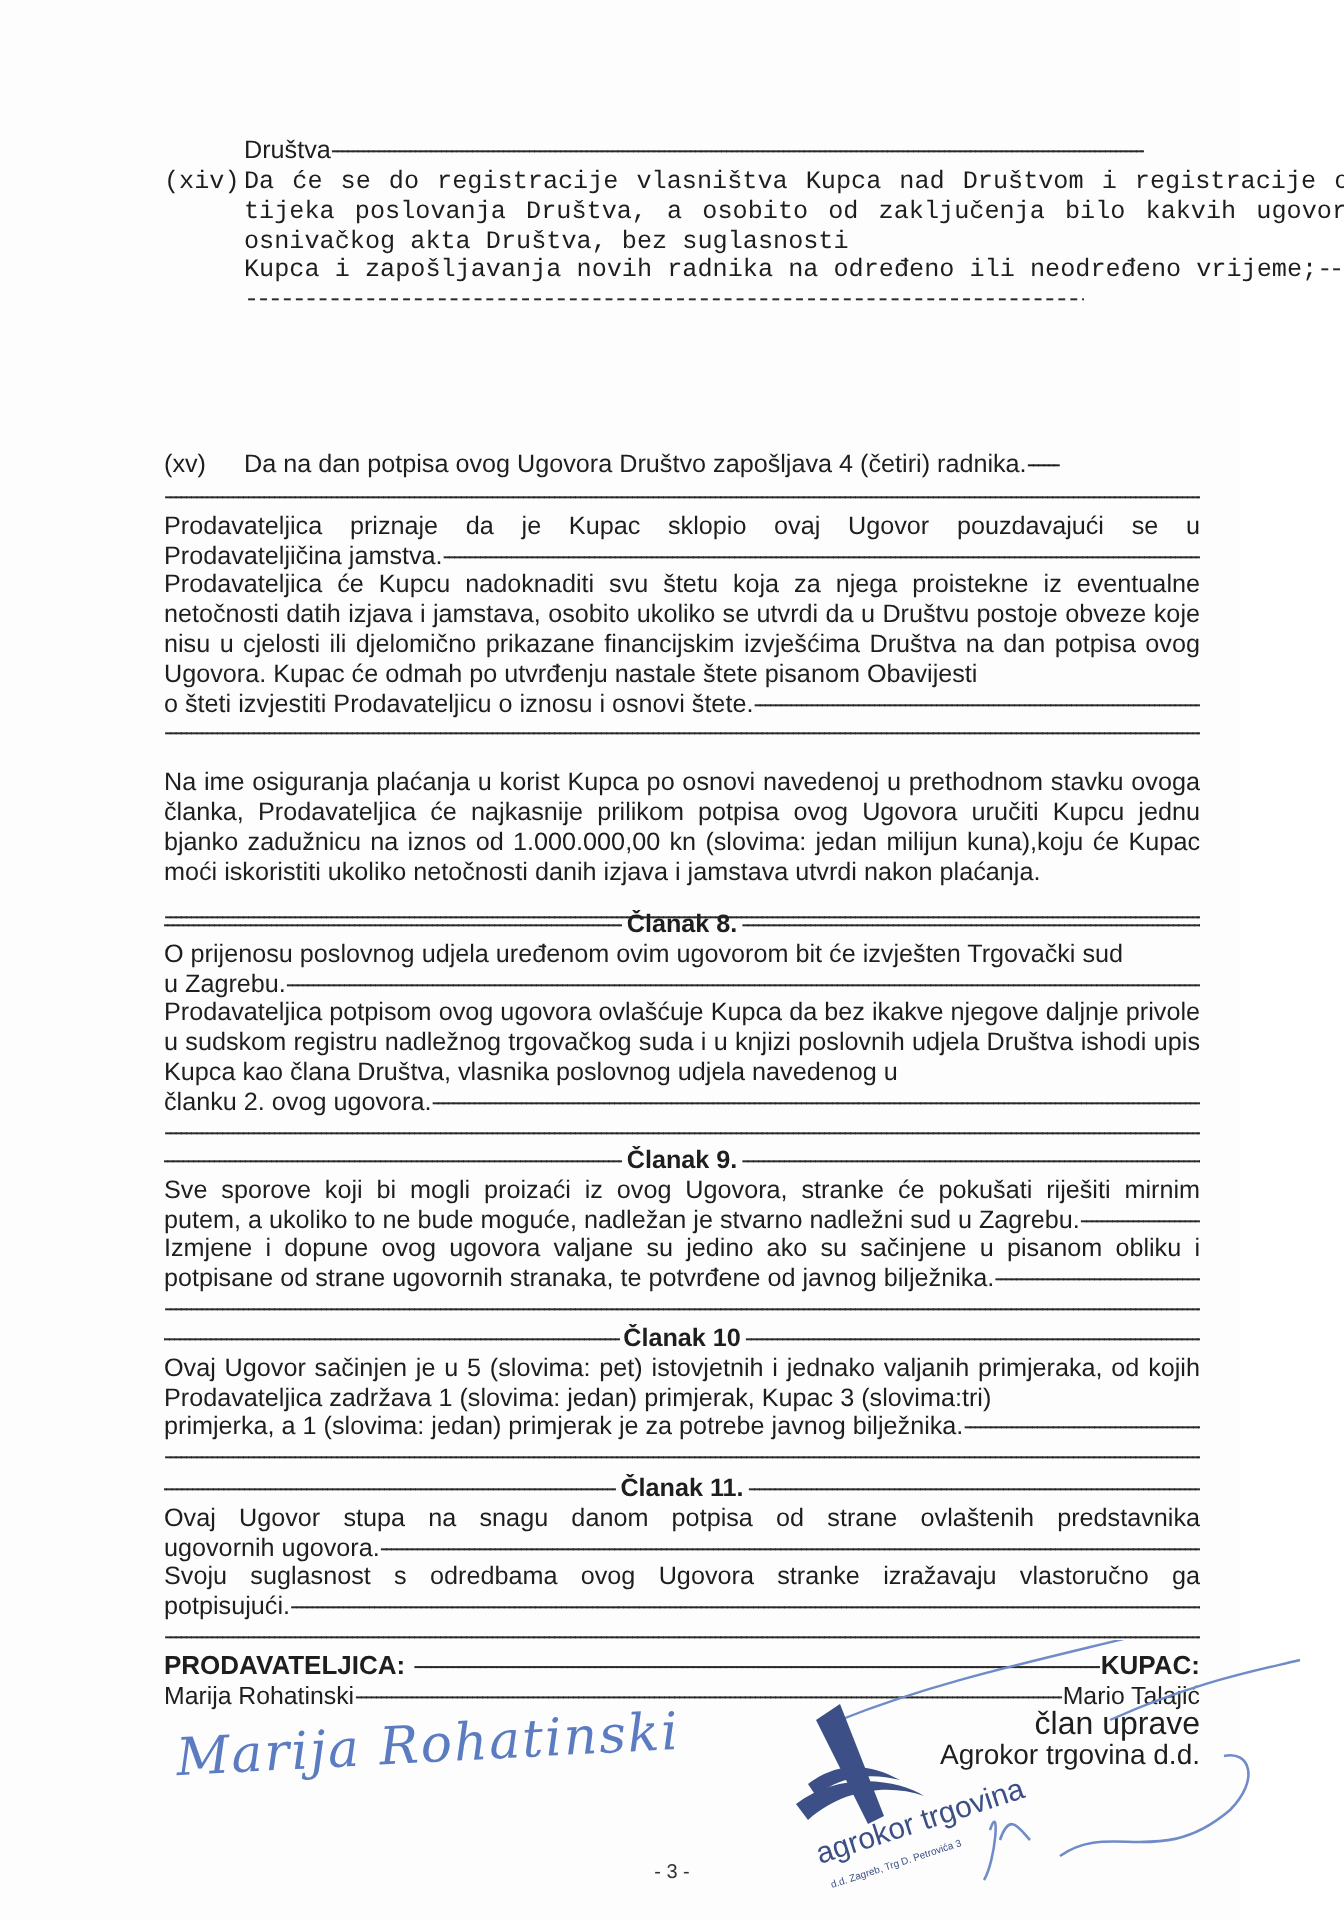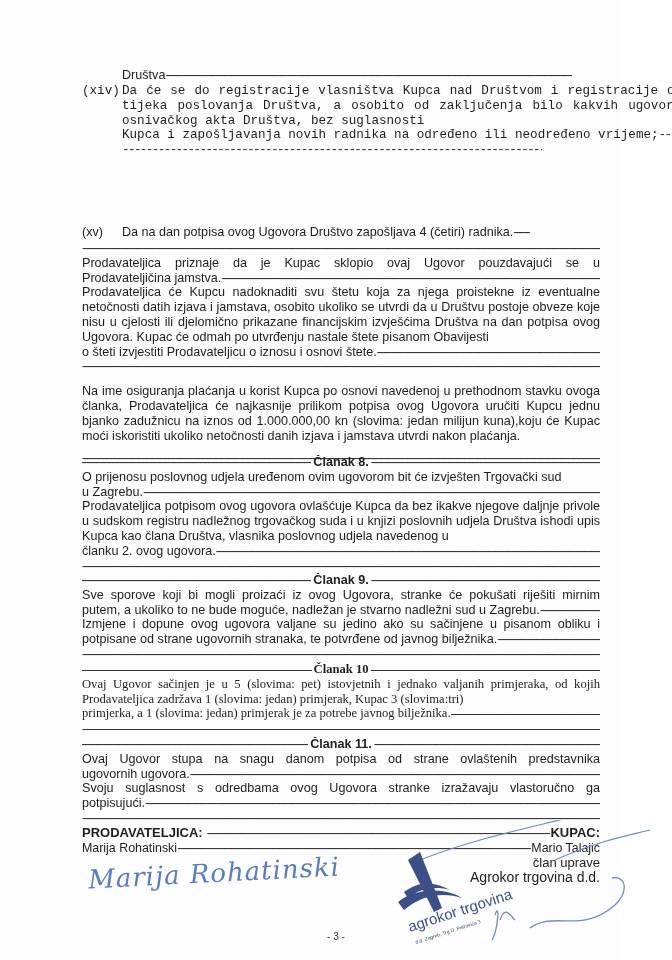--- a/index.html
+++ b/index.html
@@ -115,21 +115,21 @@
         <span class="d"></span>
       </div>
     <div class="j" style="text-align-last:justify;">Izmjene i dopune ovog ugovora valjane su jedino ako su sačinjene u pisanom obliku i</div>
     <div class="row">
         <span class="t">potpisane od strane ugovornih stranaka, te potvrđene od javnog bilježnika.</span>
         <span class="d"></span>
       </div>
     <div class="dashline"></div>
   </div>
 
-  <div class="blk" style="top:662px;font-family:Liberation Serif, serif;">
+  <div class="blk" style="top:662px;">
     <div class="art">
         <span class="dl"></span>
         <span class="h">Članak 10</span>
         <span class="dr"></span>
       </div>
     <div class="j">Ovaj Ugovor sačinjen je u 5 (slovima: pet) istovjetnih i jednako valjanih primjeraka, od kojih Prodavateljica zadržava 1 (slovima: jedan) primjerak, Kupac 3 (slovima:tri)</div>
     <div class="row">
         <span class="t">primjerka, a 1 (slovima: jedan) primjerak je za potrebe javnog bilježnika.</span>
         <span class="d"></span>
       </div>
@@ -159,21 +159,21 @@
     <div class="sig-row">
       <span class="bold">PRODAVATELJICA:</span>
       <span class="d" style="margin-left:4px;"></span>
       <span class="bold">KUPAC:</span>
     </div>
     <div class="sig-row" style="font-size:12.4px;">
       <span>Marija Rohatinski</span>
       <span class="d"></span>
       <span>Mario Talajić</span>
     </div>
-    <div class="right" style="font-size:13px;text-align:right;">član uprave</div>
+    <div class="right" style="font-size:16px;text-align:right;">član uprave</div>
     <div class="right" style="font-size:14px;">Agrokor trgovina d.d.</div>
   </div>
 
   <div class="handwriting" style="left:88px; top:858px;">Marija Rohatinski</div>
 
   <svg class="stamp" style="left:380px; top:820px;" width="292" height="130" viewBox="0 0 292 130">
 
     <path d="M40 40 C 90 20, 140 10, 200 -5" stroke="#6f8cc8" stroke-width="1.2" fill="none"></path>
     <path d="M175 40 C 220 20, 250 15, 270 10" stroke="#6f8cc8" stroke-width="1.2" fill="none"></path>
     <path d="M115 95 C 120 80, 118 110, 112 120 M 120 100 C 125 85, 130 95, 135 100 M 150 108 C 175 90, 200 115, 235 85 C 250 70, 245 55, 232 58" stroke="#6f8cc8" stroke-width="1.3" fill="none"></path>

